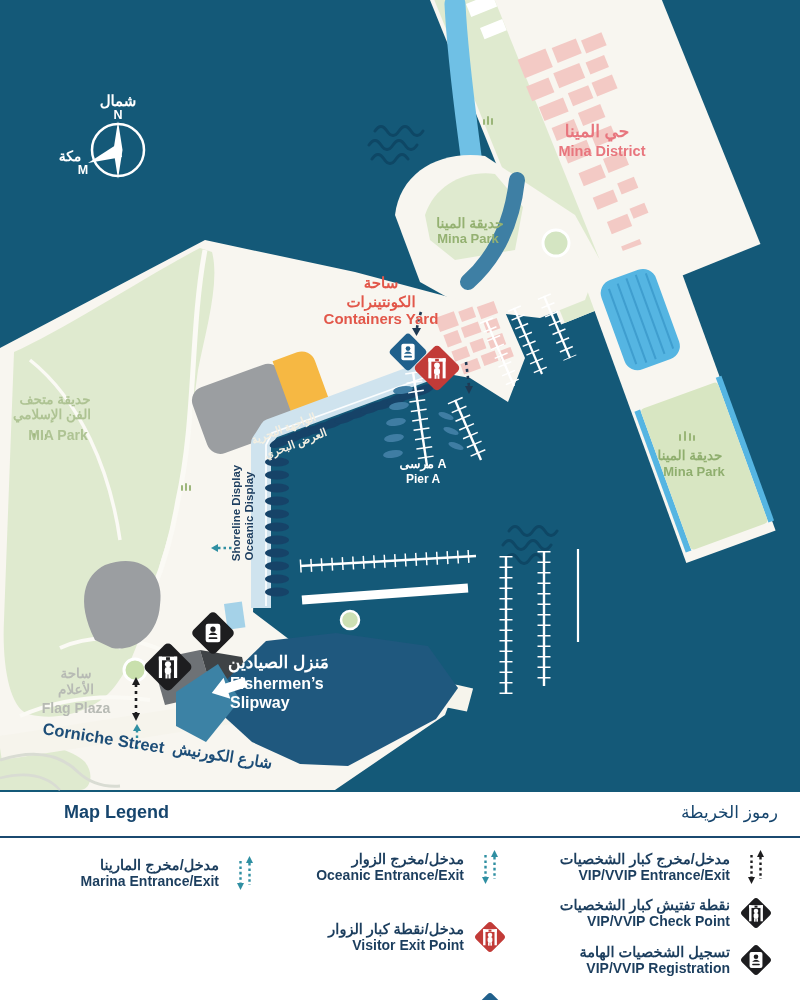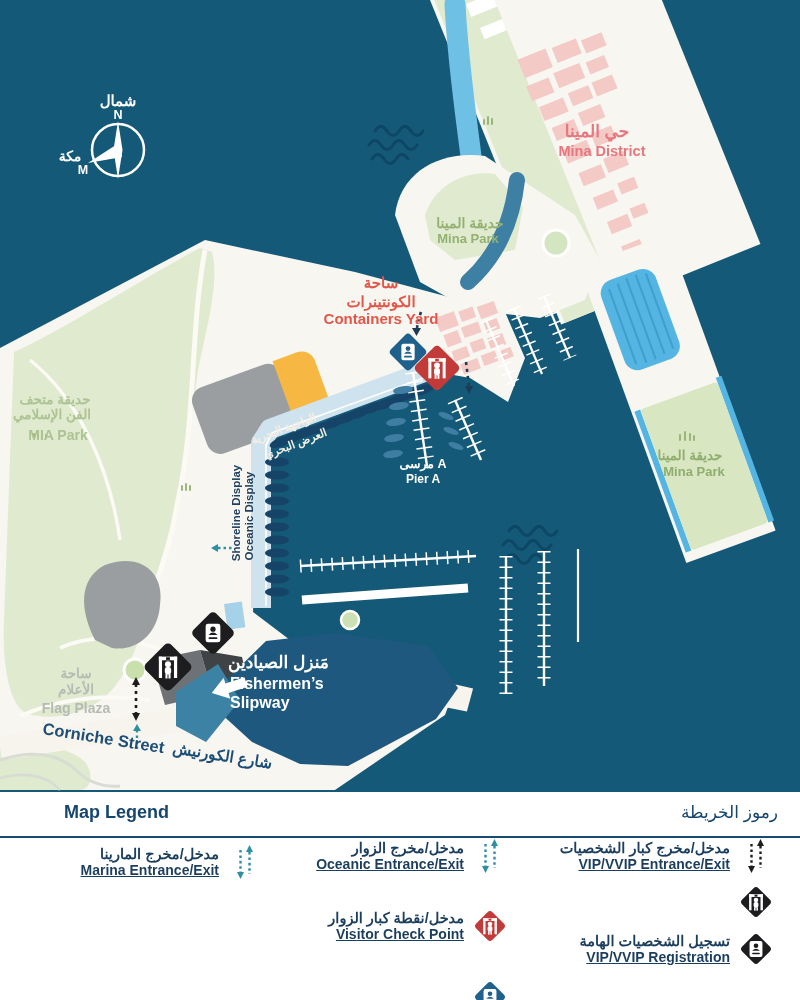--- a/index.html
+++ b/index.html
@@ -4,28 +4,28 @@
 <style>
   html,body{margin:0;padding:0;background:#ffffff;}
   .stage{position:relative;width:800px;height:1000px;background:#0369a1;overflow:hidden;
          font-family:"Liberation Sans",sans-serif;}
   svg text{font-family:"Liberation Sans",sans-serif;font-weight:700;}
   
   .legend{position:absolute;left:0;top:792px;width:800px;height:216px;background:#fff;}
   .legend-title-en{position:absolute;left:64px;top:10px;font-size:18px;font-weight:700;color:#16456d;}
   .legend-title-ar{position:absolute;right:22px;top:10px;font-size:17px;font-weight:400;color:#16456d;direction:rtl;}
   .legend-rule{position:absolute;left:0;right:0;top:44px;border-top:2px solid #1b4a70;}
-  .lcol{position:absolute;top:45px;display:flex;flex-direction:column;justify-content:center;}
+  .lcol{position:absolute;top:56px;display:flex;flex-direction:column;justify-content:center;}
   .lcol1{left:50px;width:215px;padding-top:6px;}
   .lcol2{left:295px;width:215px;gap:24px;}
   .lcol3{left:528px;width:248px;}
   .lrow{display:flex;justify-content:flex-end;align-items:center;gap:6px;margin-bottom:7px;}
   .ltext{text-align:right;line-height:1.15;}
   .ltext .ar{font-size:14.5px;font-weight:700;color:#1c3e5e;direction:rtl;}
-  .ltext .en{font-size:14px;font-weight:700;color:#1c3e5e;text-decoration:underline;}
+  .ltext .en{font-size:14px;font-weight:700;color:#1c3e5e;}
   .licon{width:40px;display:flex;justify-content:center;align-items:center;flex:0 0 40px;}
 </style>
 </head>
 <body>
 
 <div class="stage">
 
 <svg width="800" height="792" viewBox="0 0 800 792">
   <defs>
     <g id="boatT">
@@ -374,21 +374,21 @@
           <line x1="6.5" y1="7" x2="6.5" y2="29" stroke-width="2.4" stroke-dasharray="2.6 2.8" stroke="#2f8fa2"></line>
           <polygon points="3,29 10,29 6.5,36" fill="#2f8fa2"></polygon>
           <line x1="15.5" y1="9" x2="15.5" y2="31" stroke-width="2.4" stroke-dasharray="2.6 2.8" stroke="#2f8fa2"></line>
           <polygon points="12,9 19,9 15.5,2" fill="#2f8fa2"></polygon>
         </svg>
       </div>
     </div>
     <div class="lrow">
       <div class="ltext">
         <div class="ar">مدخل/نقطة كبار الزوار</div>
-        <div class="en">Visitor Check Point</div>
+        <div class="en">Visitor Exit Point</div>
       </div>
       <div class="licon">
         <svg width="40" height="40" viewBox="0 0 40 40">
           <rect x="8.5" y="8.5" width="23" height="23" rx="3.5" transform="rotate(45 20 20)" fill="#c23b38"></rect>
           <g transform="translate(20,20) scale(0.92)">
             <rect x="-7.5" y="-8.5" width="15" height="3" fill="#ffffff"></rect>
             <rect x="-7.5" y="-8.5" width="2.6" height="17.5" fill="#ffffff"></rect>
             <rect x="4.9" y="-8.5" width="2.6" height="17.5" fill="#ffffff"></rect>
             <rect x="-1.6" y="-8" width="3.2" height="2.2" fill="#c23b38"></rect>
             <circle cx="0" cy="-2.2" r="2.5" fill="#ffffff"></circle>
@@ -423,20 +423,24 @@
       <div class="licon">
         <svg width="22" height="38" viewBox="0 0 22 38">
           <line x1="6.5" y1="7" x2="6.5" y2="29" stroke-width="2.4" stroke-dasharray="2.6 2.8" stroke="#1d1d1f"></line>
           <polygon points="3,29 10,29 6.5,36" fill="#1d1d1f"></polygon>
           <line x1="15.5" y1="9" x2="15.5" y2="31" stroke-width="2.4" stroke-dasharray="2.6 2.8" stroke="#1d1d1f"></line>
           <polygon points="12,9 19,9 15.5,2" fill="#1d1d1f"></polygon>
         </svg>
       </div>
     </div>
     <div class="lrow">
+      <div class="ltext">
+        <div class="ar">نقطة تفتيش كبار الشخصيات</div>
+        <div class="en">VIP/VVIP Check Point</div>
+      </div>
       <div class="licon">
         <svg width="40" height="40" viewBox="0 0 40 40">
           <rect x="8.5" y="8.5" width="23" height="23" rx="3.5" transform="rotate(45 20 20)" fill="#1d1d1f"></rect>
           <g transform="translate(20,20) scale(0.92)">
             <rect x="-7.5" y="-8.5" width="15" height="3" fill="#ffffff"></rect>
             <rect x="-7.5" y="-8.5" width="2.6" height="17.5" fill="#ffffff"></rect>
             <rect x="4.9" y="-8.5" width="2.6" height="17.5" fill="#ffffff"></rect>
             <rect x="-1.6" y="-8" width="3.2" height="2.2" fill="#1d1d1f"></rect>
             <circle cx="0" cy="-2.2" r="2.5" fill="#ffffff"></circle>
             <rect x="-2.6" y="0" width="5.2" height="6.2" rx="2" fill="#ffffff"></rect>

